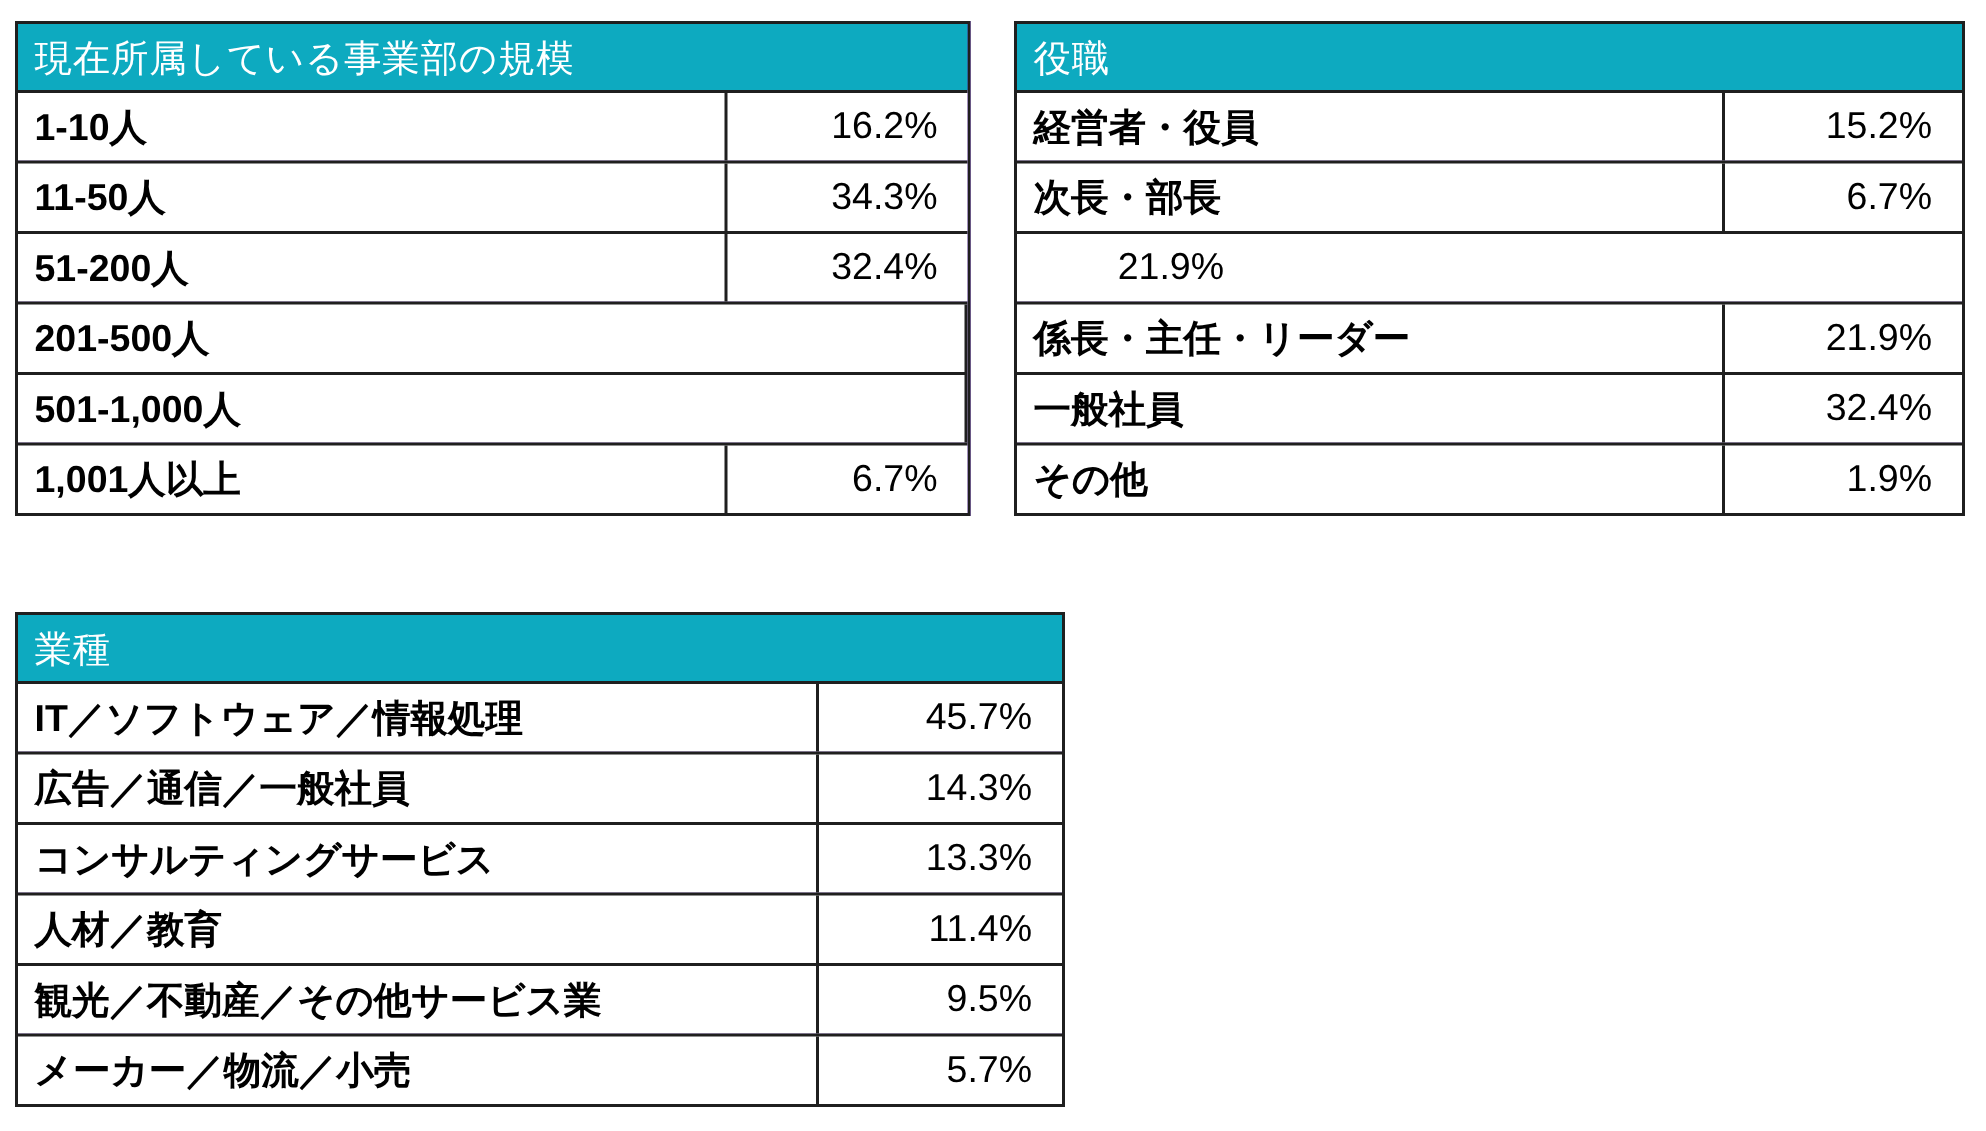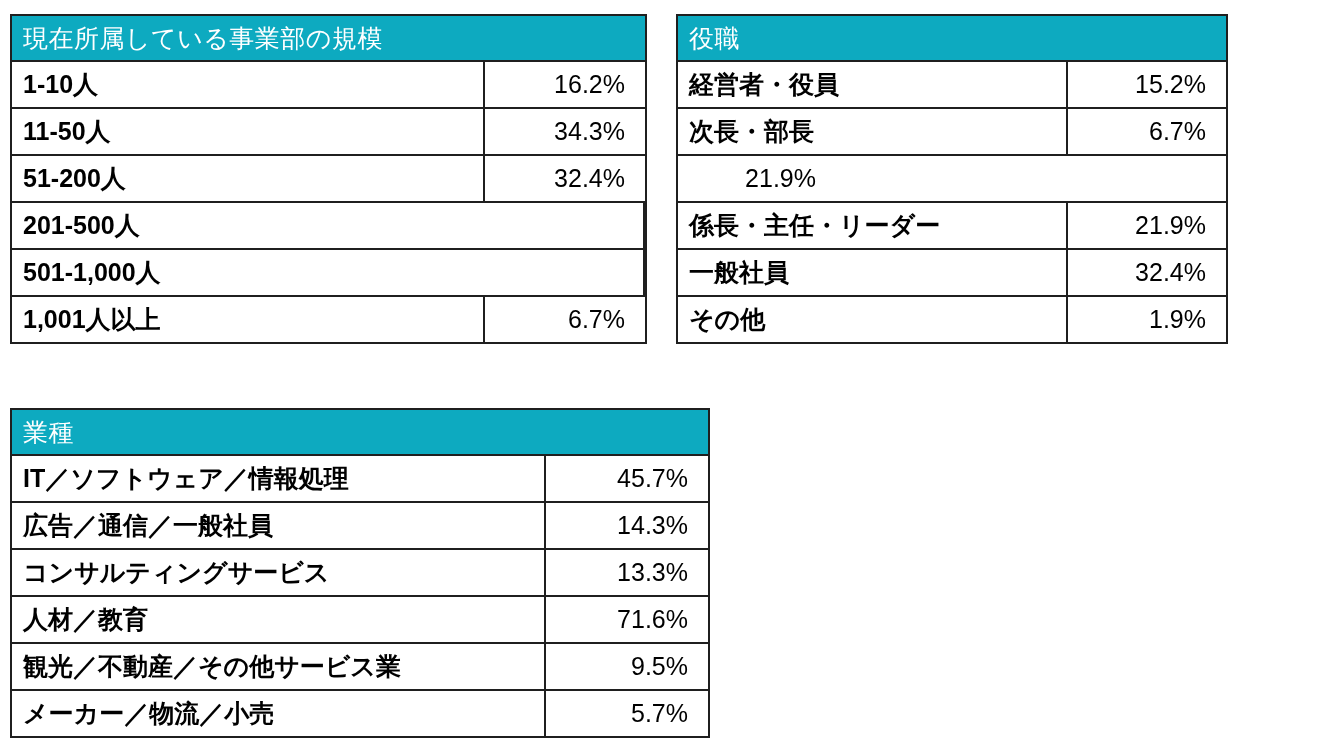--- a/index.html
+++ b/index.html
@@ -77,21 +77,21 @@
     </div>
     <div class="row">
       <div class="cell label">501-1,000人</div>
     </div>
     <div class="row">
       <div class="cell label">1,001人以上</div>
       <div class="cell value">6.7%</div>
     </div>
   </section>
 
-  <section class="tbl" style="left:676px; top:14px; width:552px; --vw:158px;">
+  <section class="tbl" style="left:676px; top:14px; width:634px; --vw:158px;">
     <div class="hdr">役職</div>
     <div class="row">
       <div class="cell label">経営者・役員</div>
       <div class="cell value">15.2%</div>
     </div>
     <div class="row">
       <div class="cell label">次長・部長</div>
       <div class="cell value">6.7%</div>
     </div>
     <div class="row">
@@ -120,21 +120,21 @@
     <div class="row">
       <div class="cell label">広告／通信／一般社員</div>
       <div class="cell value">14.3%</div>
     </div>
     <div class="row">
       <div class="cell label">コンサルティングサービス</div>
       <div class="cell value">13.3%</div>
     </div>
     <div class="row">
       <div class="cell label">人材／教育</div>
-      <div class="cell value">71.6%</div>
+      <div class="cell value">11.4%</div>
     </div>
     <div class="row">
       <div class="cell label">観光／不動産／その他サービス業</div>
       <div class="cell value">9.5%</div>
     </div>
     <div class="row">
       <div class="cell label">メーカー／物流／小売</div>
       <div class="cell value">5.7%</div>
     </div>
   </section>

